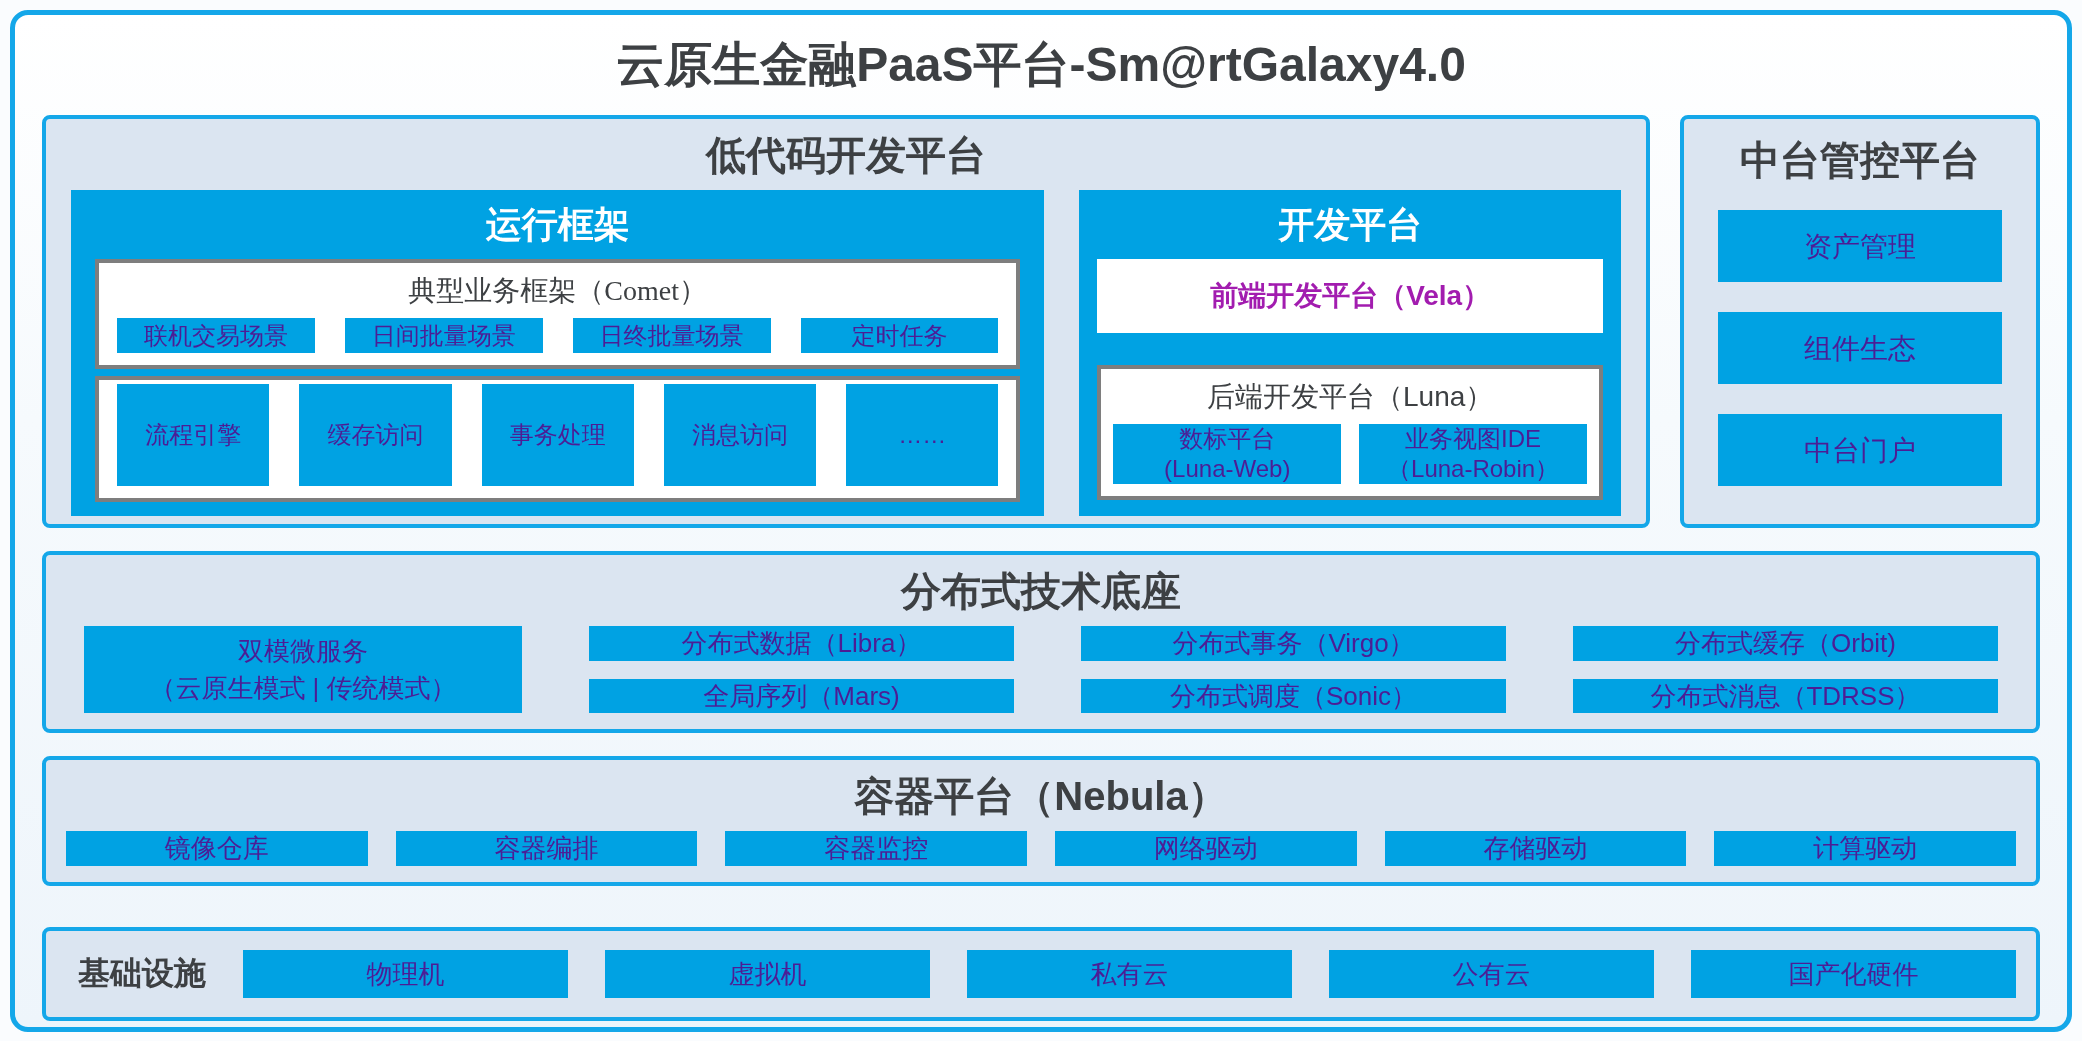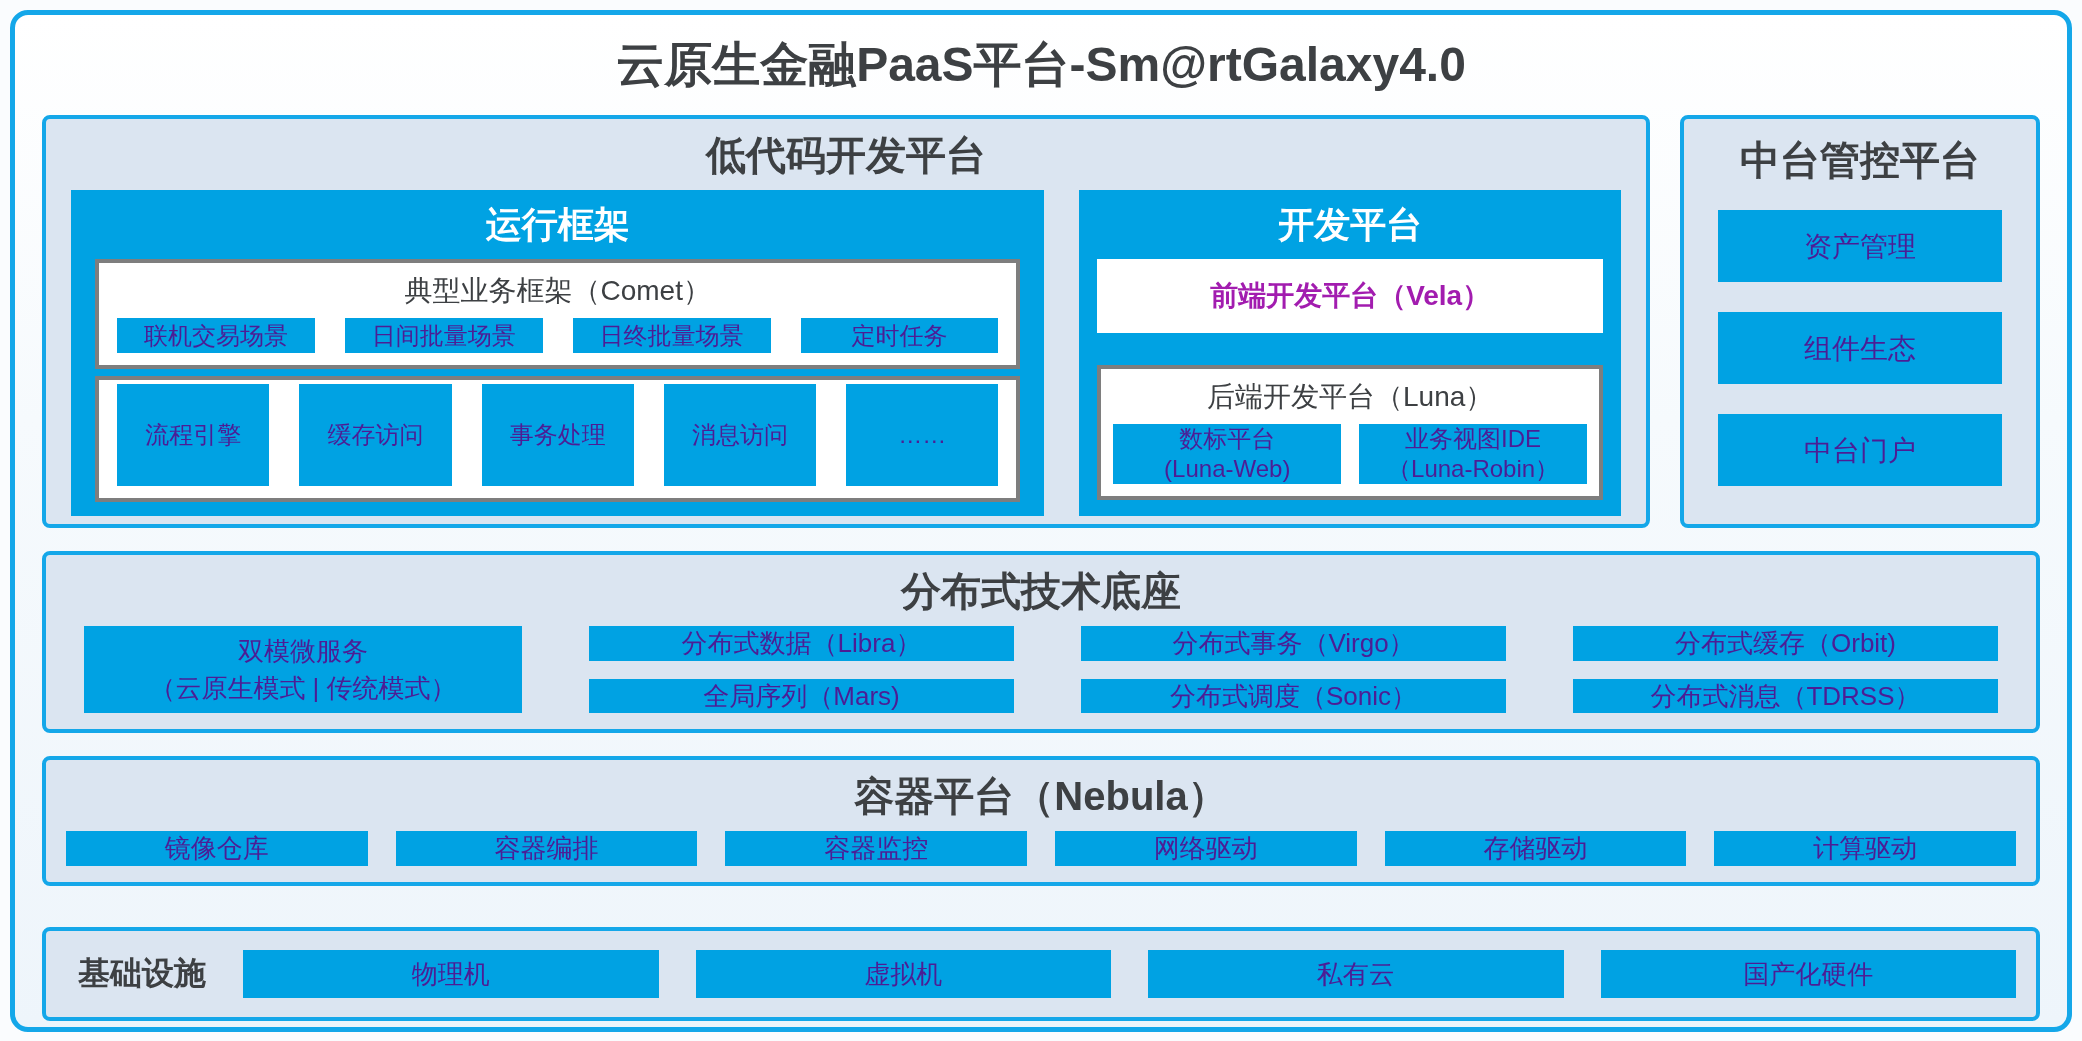--- a/index.html
+++ b/index.html
@@ -50,21 +50,21 @@
     color: #fff; font-size: 36px; font-weight: bold;
     text-align: center; padding: 11px 0 9px; flex: 0 0 auto;
   }
   .whitebox {
     background: #fff; border: 4px solid #7e7e7e;
     display: flex; flex-direction: column; padding: 4px 18px 12px;
   }
   .wb-title { text-align: center; font-size: 28px; padding: 5px 0 8px; color: #3d4043; }
   .btn-row { flex: 1; display: flex; gap: 30px; }
   .btn-row .btn { flex: 1; }
-  .comet { flex: 1; margin-bottom: 7px; }
+  .comet { flex: 1; margin-bottom: 7px; font-family: Liberation Serif, serif; }
   .gravity { flex: 1.18; }
   .vela {
     background: #fff; height: 74px; margin-bottom: 32px;
     display: flex; align-items: center; justify-content: center;
     font-size: 28px; color: #a21caf; flex: 0 0 auto; font-weight: bold;
   }
   .luna { flex: 1; padding: 4px 12px 12px; }
   .luna .btn-row { gap: 18px; }
   .btn.two-line { flex-direction: column; }
 
@@ -199,17 +199,18 @@
         <div class="btn">存储驱动</div>
         <div class="btn">计算驱动</div>
       </div>
     </div>
 
     <div class="section row4">
       <div class="infra-label">基础设施</div>
       <div class="btn">物理机</div>
       <div class="btn">虚拟机</div>
       <div class="btn">私有云</div>
+      <div class="btn">公有云</div>
       <div class="btn">国产化硬件</div>
     </div>
 
   </div>
 </div>
 
 </body></html>

